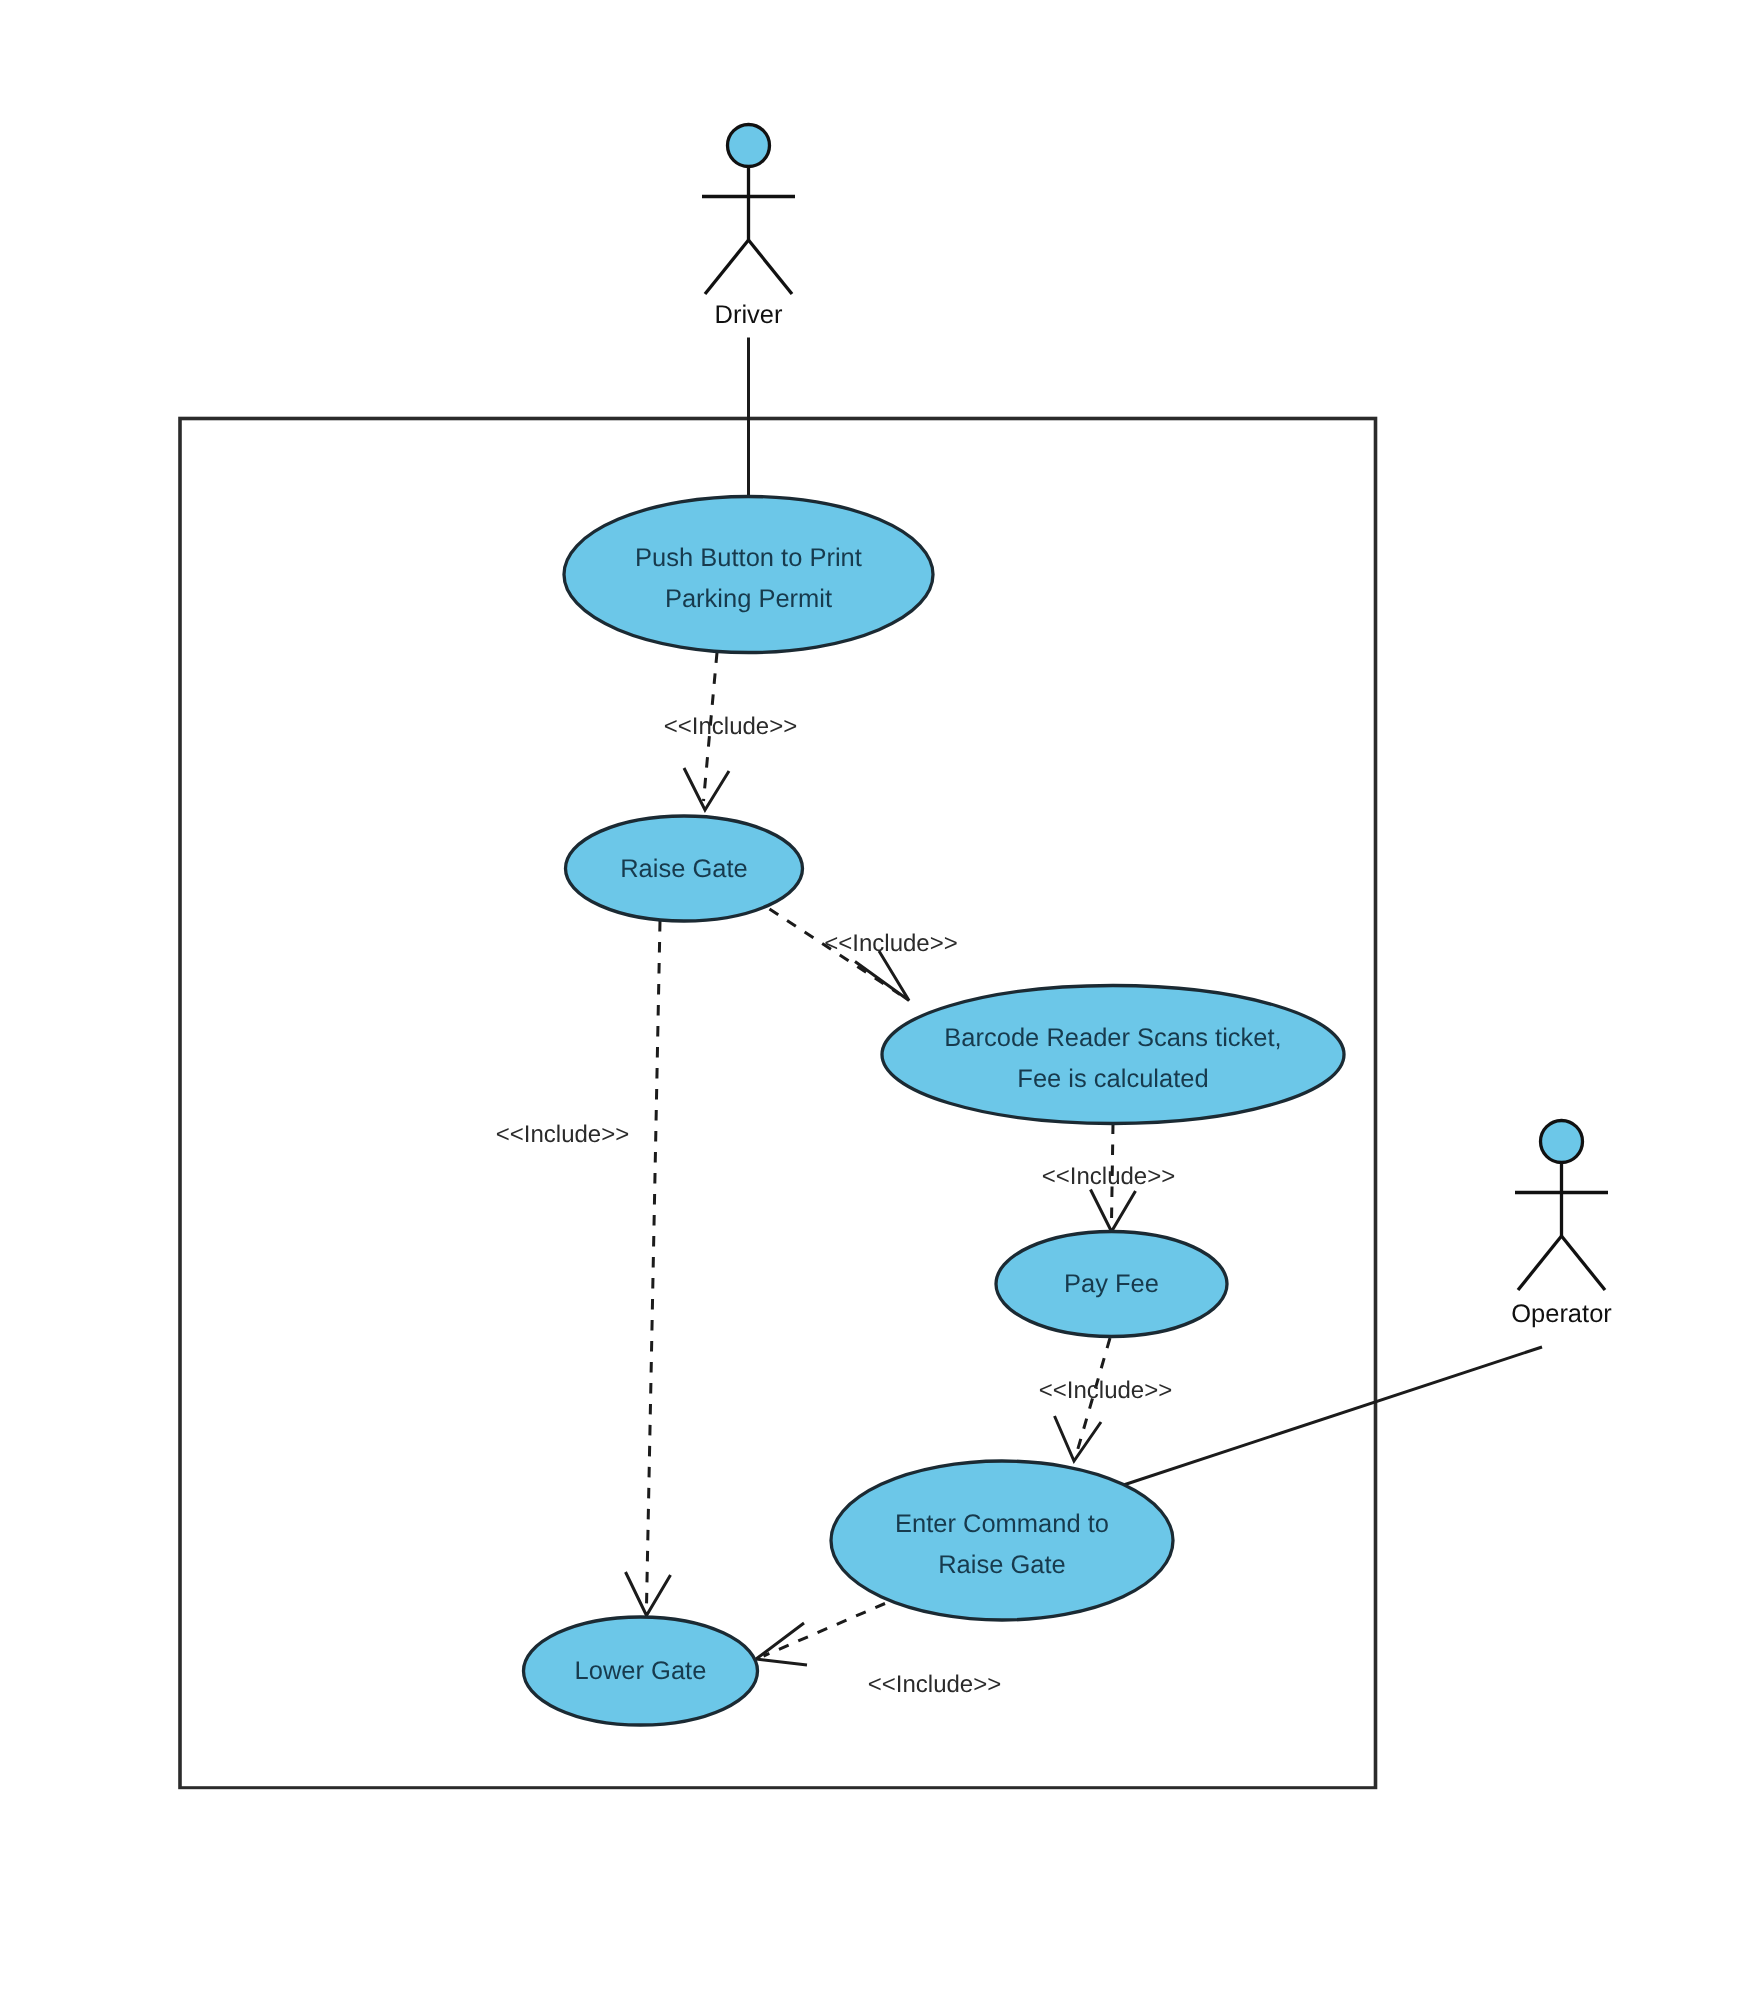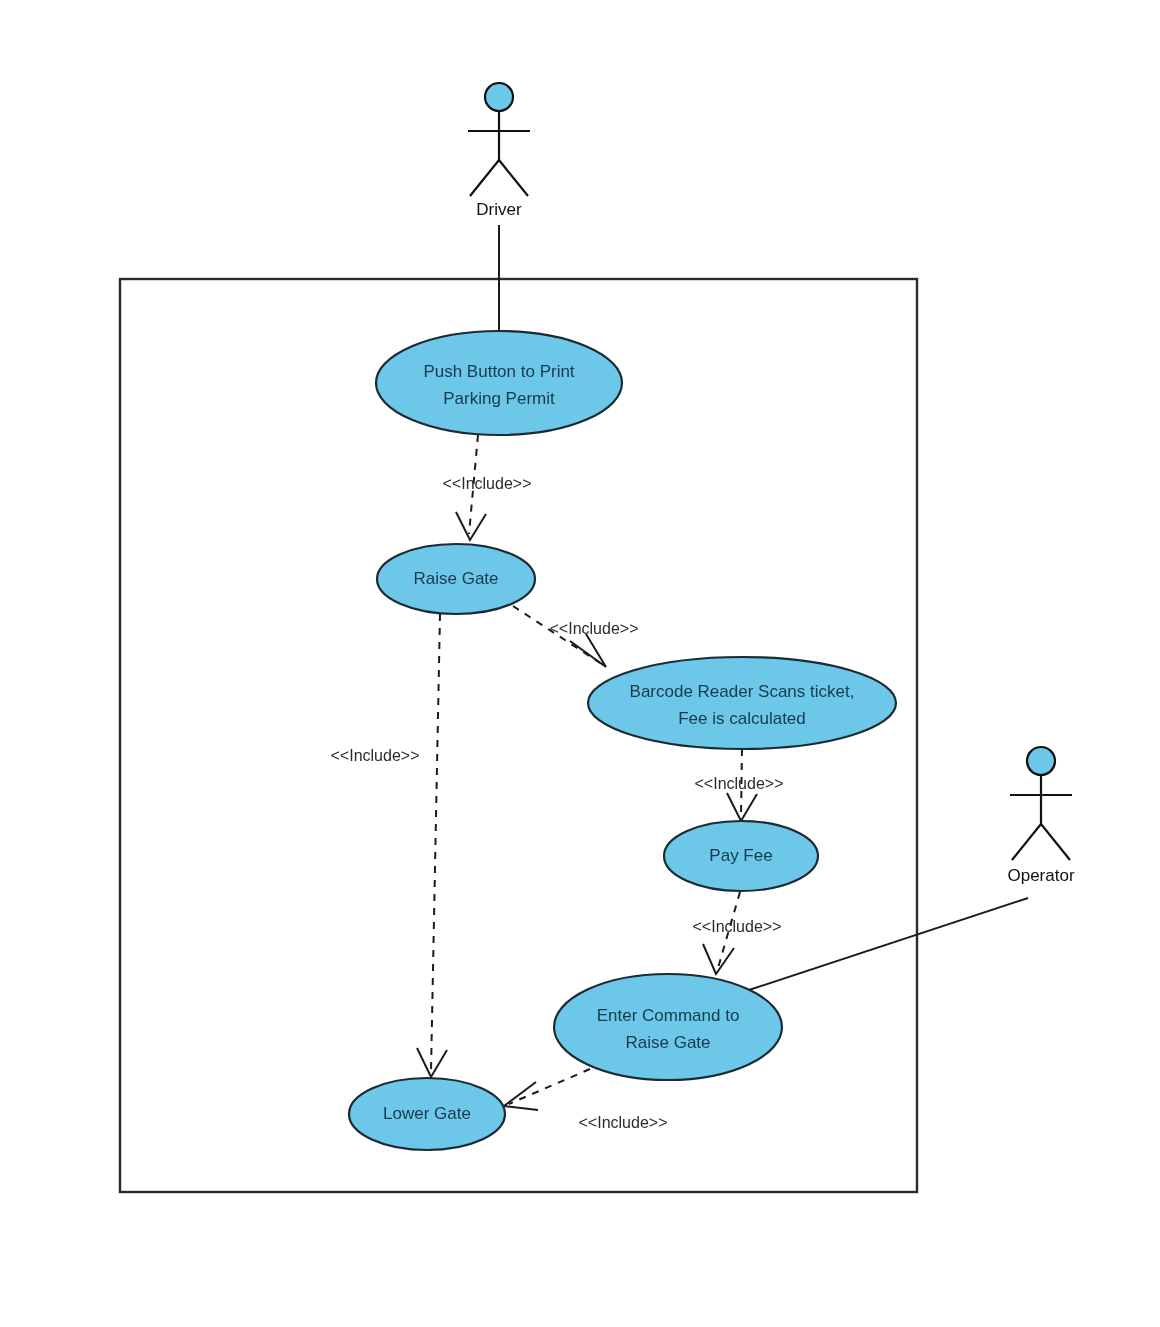--- a/index.html
+++ b/index.html
@@ -6,21 +6,21 @@
     margin: 0;
     padding: 0;
     background: #ffffff;
   }
   body {
     font-family: "Liberation Sans", sans-serif;
   }
   #diagram-root {
     position: relative;
     width: 1160px;
-    height: 1326px;
+    height: 1193px;
     background: #ffffff;
     overflow: hidden;
   }
   svg#uml-canvas {
     position: absolute;
     top: 0;
     left: 0;
     width: 1160px;
     height: 1327px;
   }

